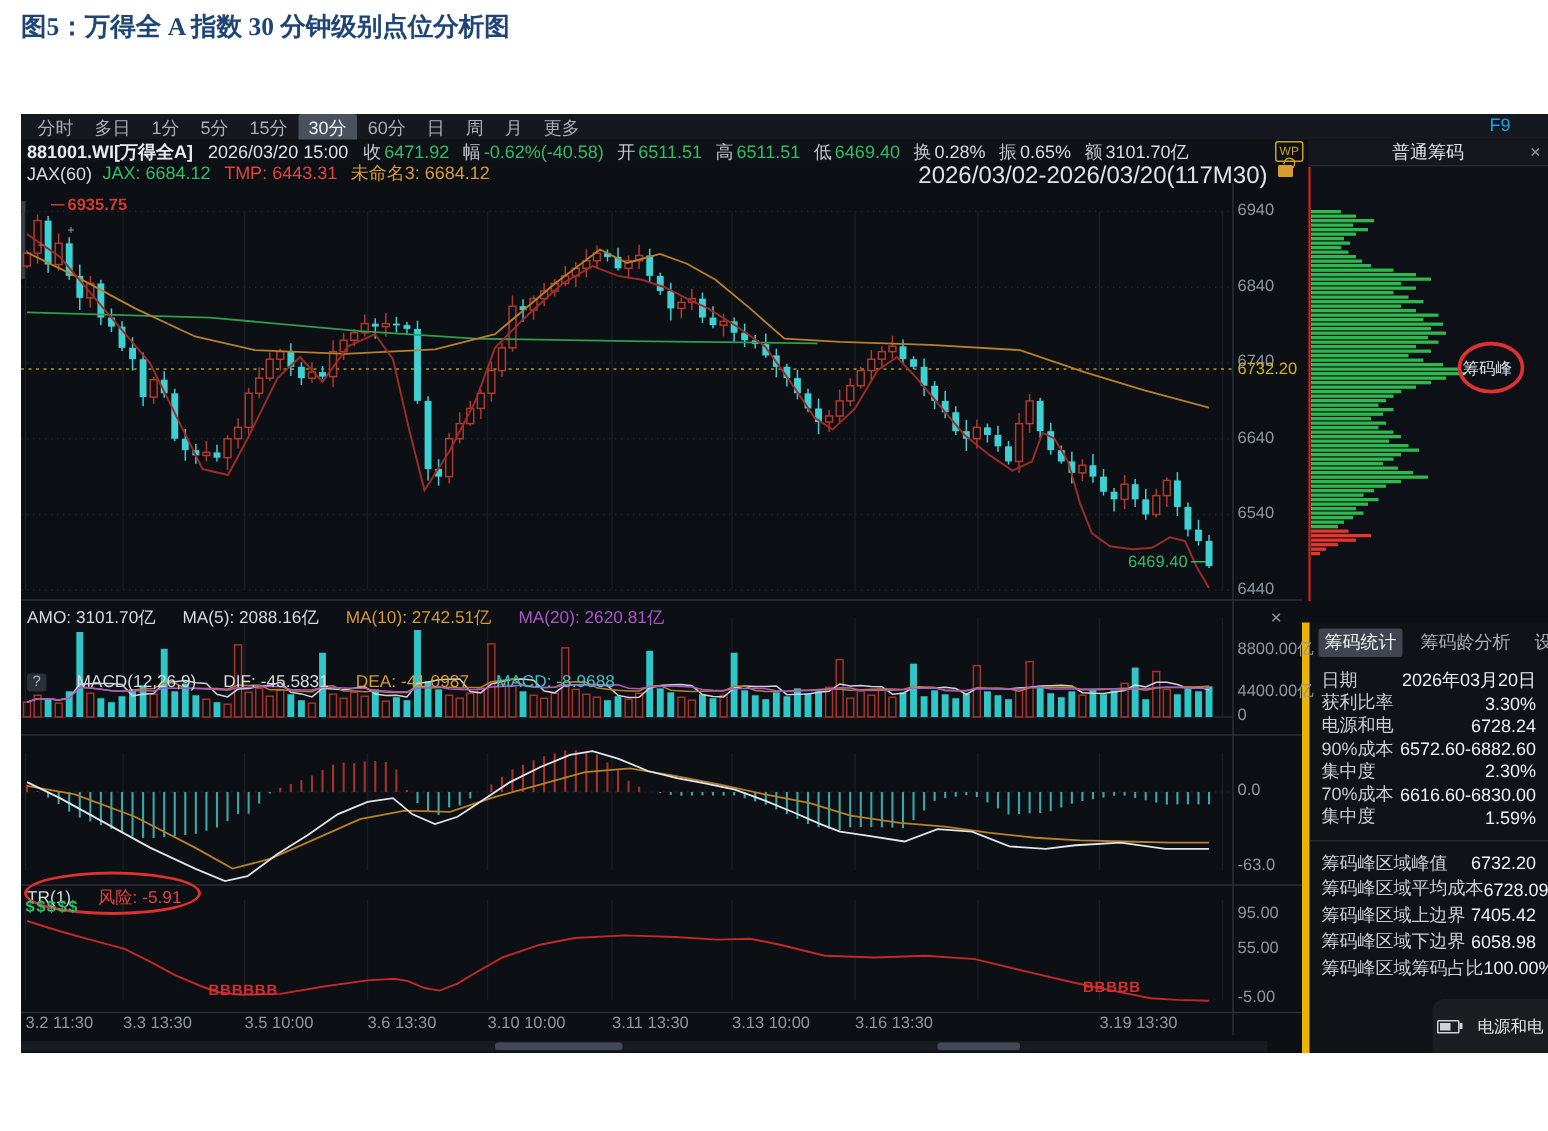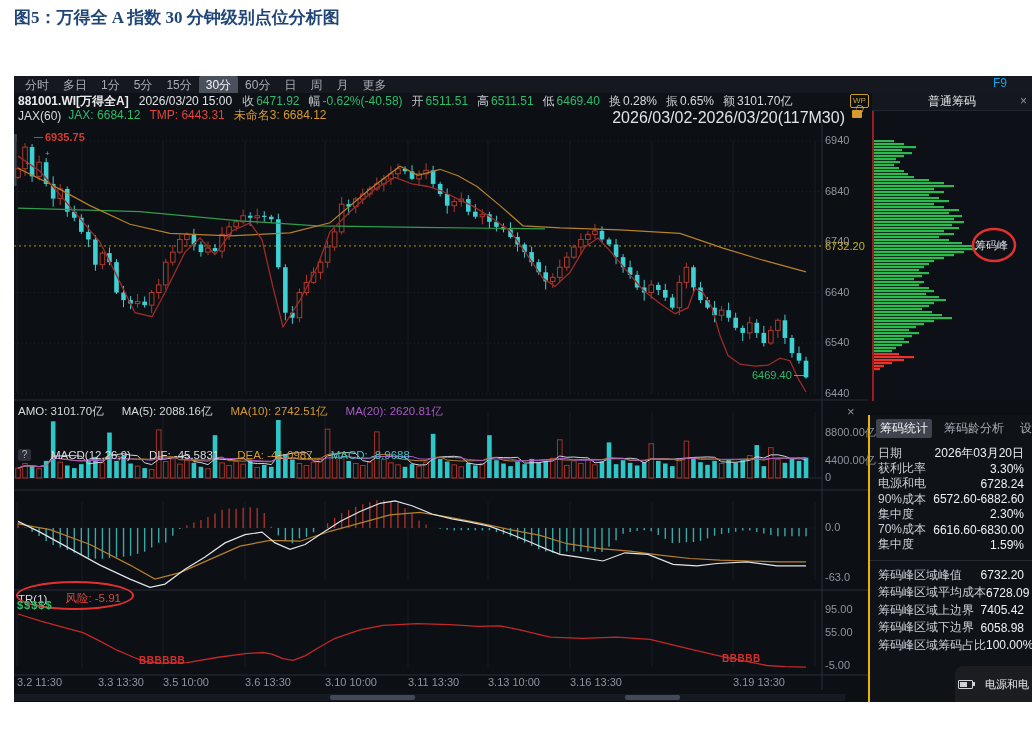--- a/index.html
+++ b/index.html
@@ -49,21 +49,21 @@
   .highlbl{position:absolute;left:20px;top:55px;color:#d23b33;font-size:11px;font-weight:bold;}
   .highlbl:before{content:'';display:inline-block;width:9px;height:5px;border-bottom:1px solid #d23b33;margin-right:2px;vertical-align:3px;}
   .lastlbl{position:absolute;left:738px;top:293px;color:#2ebd6b;font-size:11px;}
   .lastlbl:after{content:'';display:inline-block;width:10px;height:5px;border-bottom:1px solid #2ebd6b;margin-left:2px;vertical-align:3px;}
   .tr-ellipse{position:absolute;left:2px;top:505px;width:114px;height:25px;border:2px solid #e03030;
     border-radius:50%;pointer-events:none;}
   .dollars{position:absolute;left:3px;top:523px;color:#2ebd6b;font-weight:bold;font-size:11px;letter-spacing:1px;}
   .risk-note{position:absolute;left:136px;top:518px;color:#e23c3c;font-weight:bold;font-size:16px;letter-spacing:1px;}
   .bb{position:absolute;color:#d32f2f;font-weight:bold;font-size:10px;letter-spacing:0.5px;}
   .stats{position:absolute;left:854px;top:339px;width:164px;height:287px;background:#0f1217;
-    border-left:2px solid #eab308;box-sizing:border-box;font-size:12px;}
+    border-left:5px solid #eab308;box-sizing:border-box;font-size:12px;}
   .stats-tabs{display:flex;gap:8px;padding:4px 4px 6px 6px;align-items:center;}
   .stab{color:#a8adb5;padding:1px 4px;white-space:nowrap;}
   .stab.active{background:#3f444e;color:#f2f3f5;border-radius:2px;}
   .srows{padding:2px 8px 4px 8px;}
   .srow{display:flex;justify-content:space-between;height:15.2px;align-items:center;white-space:nowrap;}
   .srl{color:#c9ced5;}
   .srv{color:#eef0f3;}
   .srows.sep{border-top:1px solid #262b33;margin-top:4px;padding-top:5px;}
   .srows.sep .srow{height:17.5px;}
   .amo-close{position:absolute;left:833px;top:328px;color:#8e959e;font-size:13px;}
@@ -840,21 +840,21 @@
       <div class="axl left yellow" style="top: 164px;">6732.20</div>
       <div class="axl left" style="top: 349px;">8800.00亿</div>
       <div class="axl left" style="top: 377px;">4400.00亿</div>
       <div class="axl left" style="top: 395px;">0</div>
       <div class="axl left" style="top: 445px;">0.0</div>
       <div class="axl left" style="top: 495px;">-63.0</div>
       <div class="axl left" style="top: 527px;">95.00</div>
       <div class="axl left" style="top: 550px;">55.00</div>
       <div class="axl left" style="top: 583px;">-5.00</div>
       <div class="axl" style="left: 3px; top: 600px;">3.2 11:30</div>
-      <div class="axl" style="left: 84px; top: 600px;">3.3 13:30</div>
+      <div class="axl" style="left: 68px; top: 600px;">3.3 13:30</div>
       <div class="axl" style="left: 149px; top: 600px;">3.5 10:00</div>
       <div class="axl" style="left: 231px; top: 600px;">3.6 13:30</div>
       <div class="axl" style="left: 311px; top: 600px;">3.10 10:00</div>
       <div class="axl" style="left: 394px; top: 600px;">3.11 13:30</div>
       <div class="axl" style="left: 474px; top: 600px;">3.13 10:00</div>
       <div class="axl" style="left: 556px; top: 600px;">3.16 13:30</div>
       <div class="axl" style="left: 638px; top: 600px; margin-top: 48px;">3.18 10:00</div>
       <div class="axl" style="left: 719px; top: 600px;">3.19 13:30</div>
     </div>
 </div>

